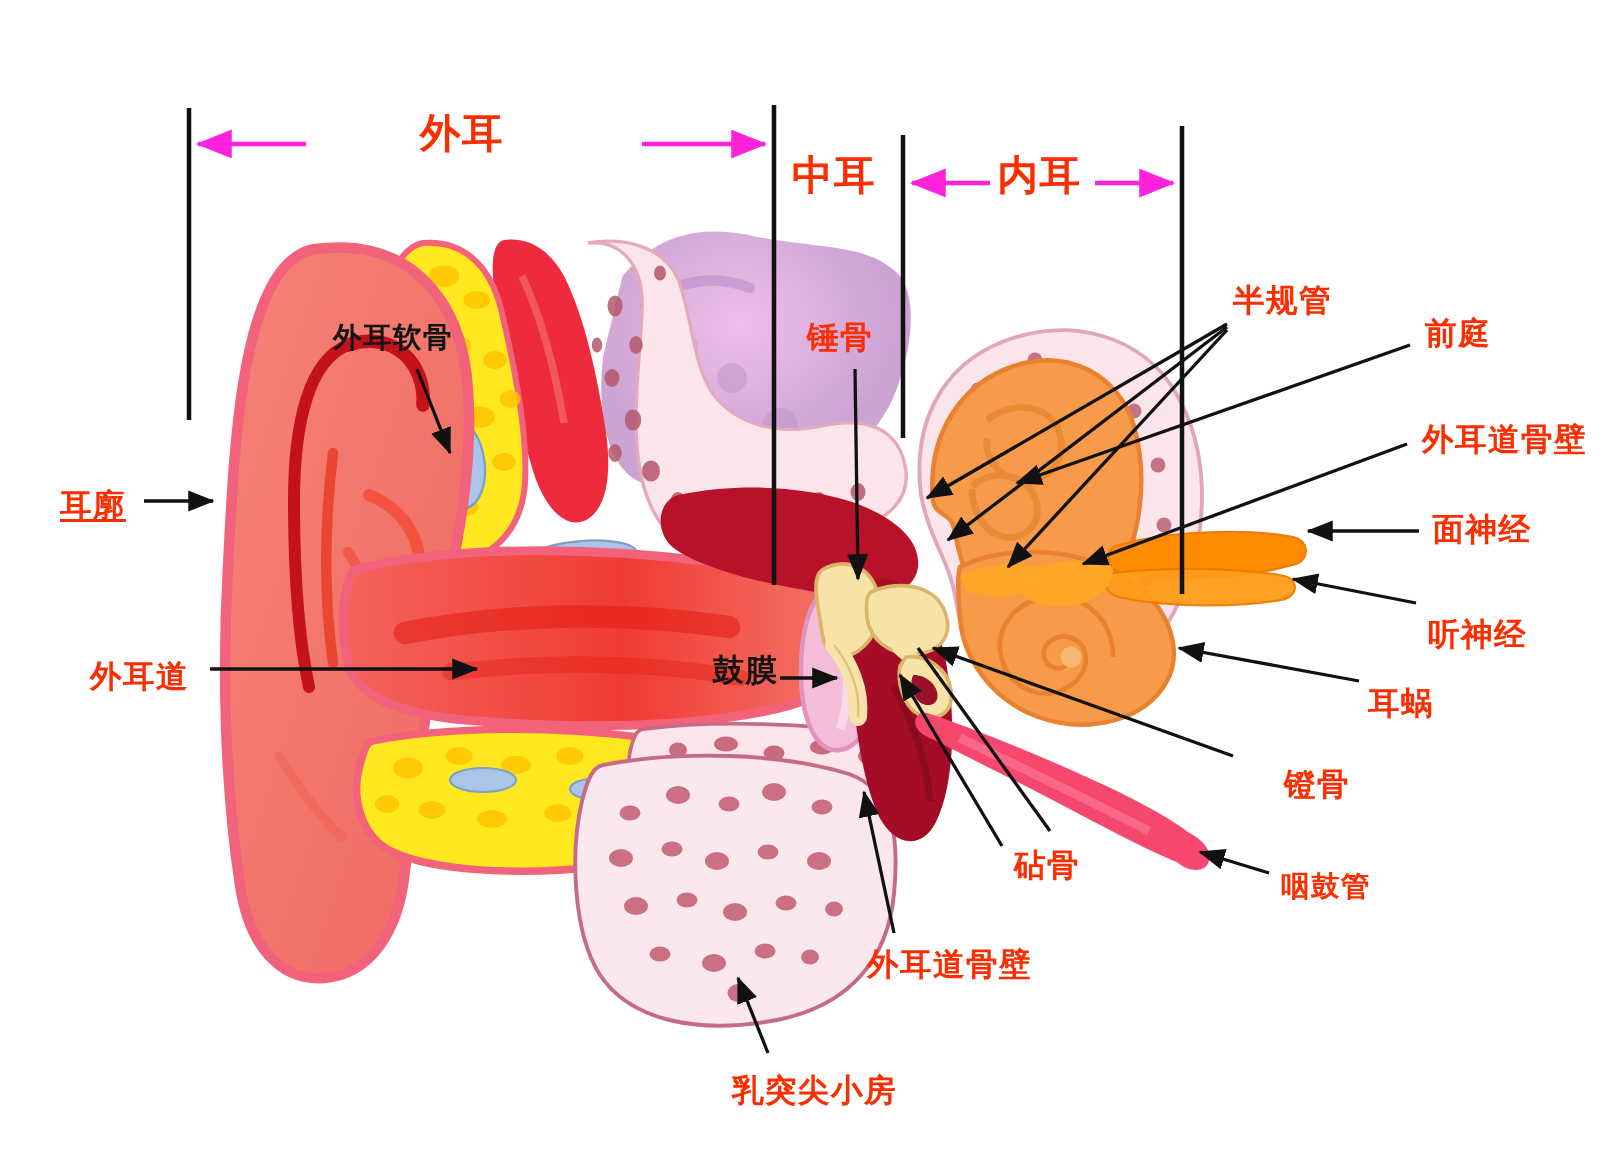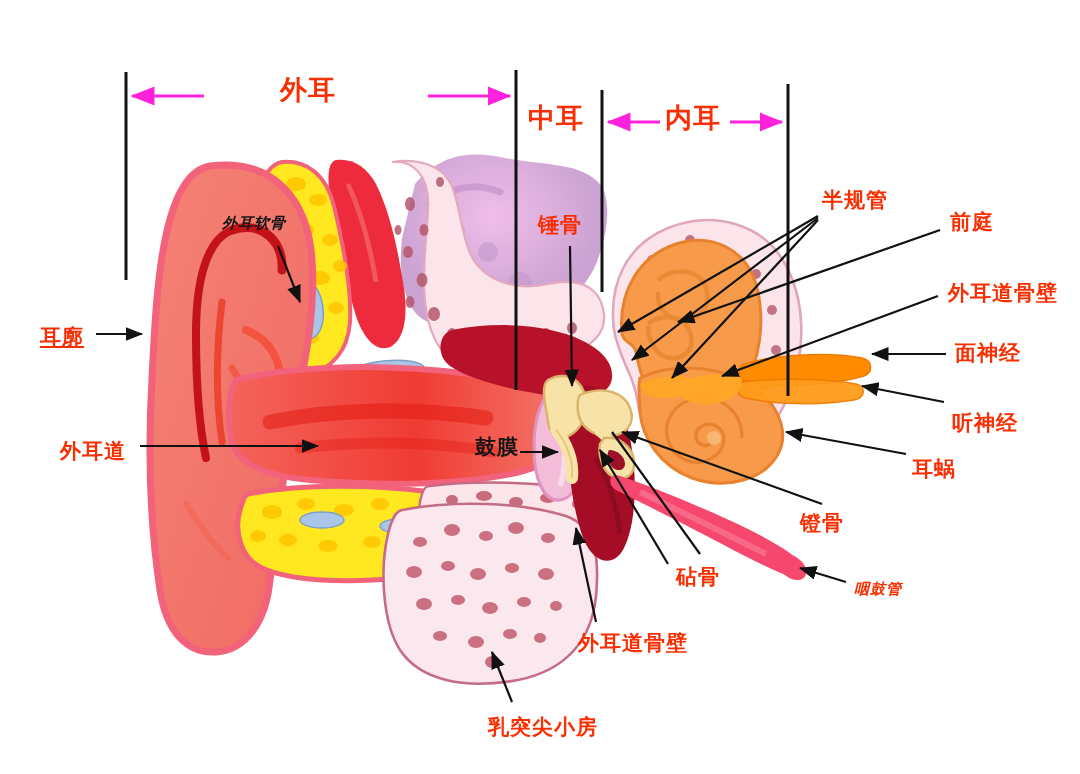--- a/index.html
+++ b/index.html
@@ -4,21 +4,21 @@
 <style>
   html,body{margin:0;padding:0;background:#ffffff;}
   body{width:1080px;height:774px;overflow:hidden;font-family:"DejaVu Serif","Liberation Serif",serif;}
   #stage{position:relative;width:868px;height:774px;background:#fff;margin-top:34px;}
   svg#art{position:absolute;left:0;top:0;width:1080px;height:774px;}
   .lbl{position:absolute;white-space:nowrap;font-family:"DejaVu Serif","Liberation Serif",serif;font-weight:bold;letter-spacing:1px;line-height:1;}
   .lbl.red{color:#fa2e00;}
   .lbl.dark{color:#141414;}
   .sec{font-size:27px;}
   .anno{font-size:21px;}
-  .anno-sm{font-size:15px;font-style:italic;}
+  .anno-sm{font-size:19px;}
 </style>
 </head>
 <body>
 
 <div id="stage">
 
   <svg id="art" viewBox="0 0 1080 774">
     <defs>
       <marker id="ah" markerWidth="9" markerHeight="9" refX="7.5" refY="3.2" orient="auto">
         <path d="M0,0 L8,3.2 L0,6.4 z" fill="#111"></path>
@@ -339,20 +339,20 @@
       <div class="lbl dark anno-sm" style="left: 222px; top: 182px;">外耳软骨</div>
       <div class="lbl red anno" style="left: 60px; top: 406px;">外耳道</div>
       <div class="lbl dark anno" style="left: 475px; top: 402px;">鼓膜</div>
       <div class="lbl red anno" style="left: 538px; top: 180px;">锤骨</div>
       <div class="lbl red anno" style="left: 822px; top: 155px;">半规管</div>
       <div class="lbl red anno" style="left: 950px; top: 177px;">前庭</div>
       <div class="lbl red anno" style="left: 948px; top: 248px;">外耳道骨壁</div>
       <div class="lbl red anno" style="left: 955px; top: 308px; text-align: right;">面神经</div>
       <div class="lbl red anno" style="left: 952px; top: 378px;">听神经</div>
       <div class="lbl red anno" style="left: 912px; top: 424px;">耳蜗</div>
-      <div class="lbl red anno" style="left: 800px; top: 478px;">镫骨</div>
+      <div class="lbl red anno" style="left: 856px; top: 478px;">镫骨</div>
       <div class="lbl red anno-sm" style="left: 854px; top: 548px;">咽鼓管</div>
       <div class="lbl red anno" style="left: 676px; top: 532px;">砧骨</div>
       <div class="lbl red anno" style="left: 578px; top: 598px;">外耳道骨壁</div>
       <div class="lbl red anno" style="left: 488px; top: 682px;">乳突尖小房</div>
     </div>
 
 </div>
 
 </body></html>

